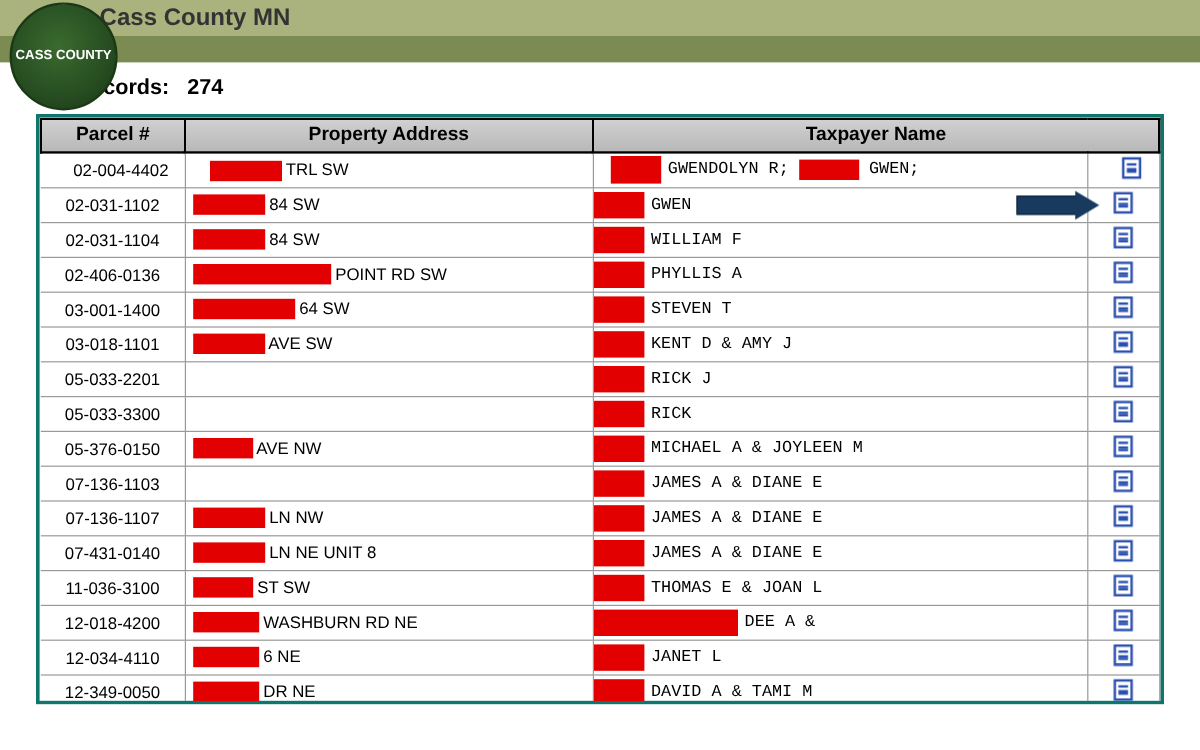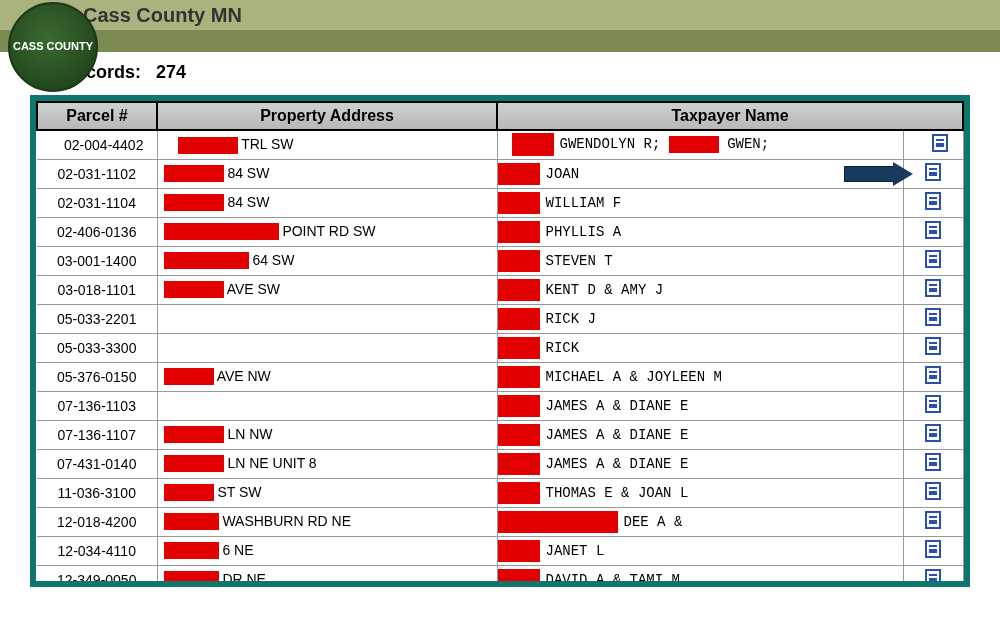--- a/index.html
+++ b/index.html
@@ -13,21 +13,21 @@
     position: absolute; top: 2px; left: 8px; width: 90px; height: 90px;
     background: radial-gradient(circle at 45% 40%, #3a6b2f 0%, #274d21 60%, #183515 100%);
     border-radius: 50%;
     display: flex; align-items: center; justify-content: center;
     color: #fff; font-weight: bold; font-size: 11px; text-align: center; line-height: 1.05;
     border: 2px solid #1b3916;
   }
 
   .records-line { padding: 10px 0 6px 48px; font-size: 18px; font-weight: bold; }
 
-  .table-wrap { margin: 6px 30px 0 30px; border: 6px solid #0f766e; height: 492px; overflow-y: scroll; }
+  .table-wrap { margin: 6px 30px 0 30px; border: 3px solid #0f766e; height: 492px; overflow-y: scroll; }
 
   table { width: 100%; border-collapse: collapse; }
   thead th {
     background: linear-gradient(#d0d0d0, #b8b8b8);
     border: 2px solid #000;
     font-weight: bold; font-size: 16px; padding: 4px 0; text-align: center;
     position: sticky; top: 0;
   }
   tbody td {
     border-right: 1px solid #999; border-bottom: 1px solid #999;
@@ -103,21 +103,21 @@
             <div class="name-cell"><div class="name-bar" style="flex-basis: 42px; width: 42px;"></div><span>GWENDOLYN R;</span>&nbsp;<span class="inline-redact" style="width: 50px;"></span>&nbsp;<span>GWEN;</span></div>
           </td>
           <td class="col-icon arrow-wrap"><span class="detail-icon"></span></td>
         </tr>
         <tr>
           <td class="col-parcel">02-031-1102</td>
           <td class="col-addr"><span class="inline-redact" style="width: 60px;"></span> <span>84 SW</span></td>
           <td class="col-name">
             <div class="name-cell">
               <div class="name-bar" style="flex-basis: 42px; width: 42px;"></div>
-              <span>JOAN</span>
+              <span>GWEN</span>
             </div>
           </td>
           <td class="col-icon arrow-wrap"><span class="detail-icon"></span><div class="arrow" style="left: -60px; top: 2px;">
               <div class="arrow-body"></div>
               <div class="arrow-head"></div>
             </div></td>
         </tr>
         <tr>
           <td class="col-parcel">02-031-1104</td>
           <td class="col-addr"><span class="inline-redact" style="width: 60px;"></span> <span>84 SW</span></td>

